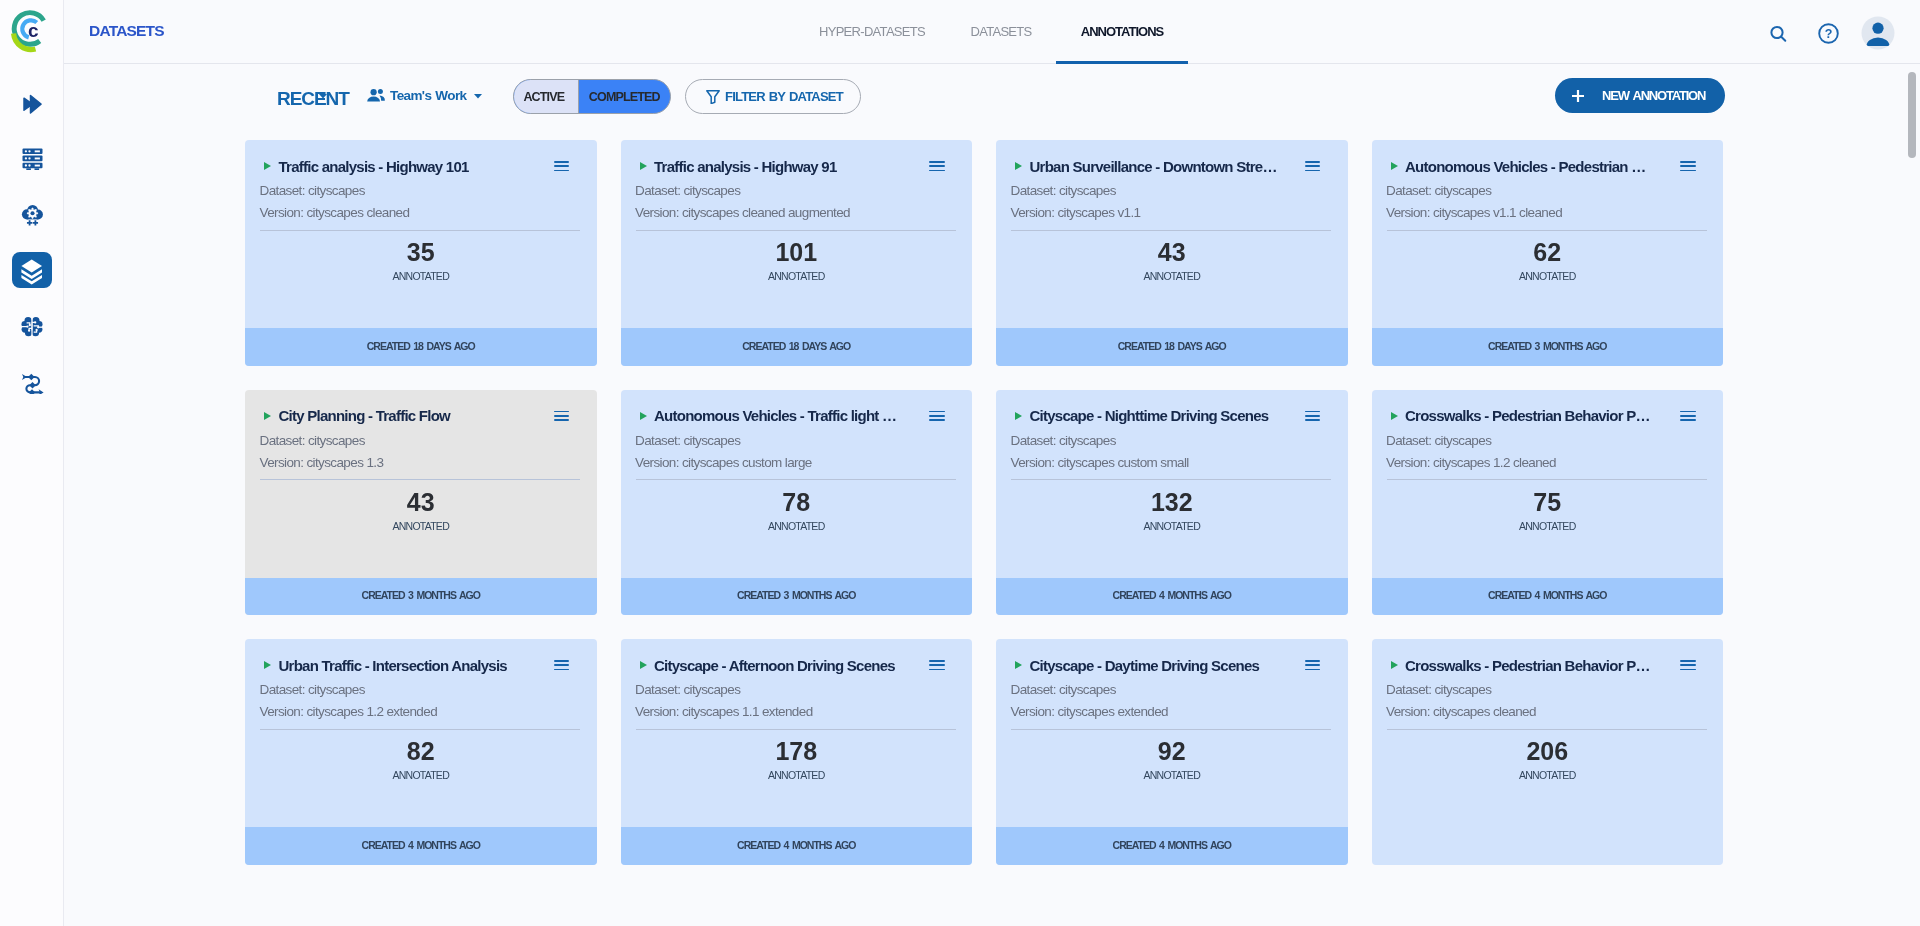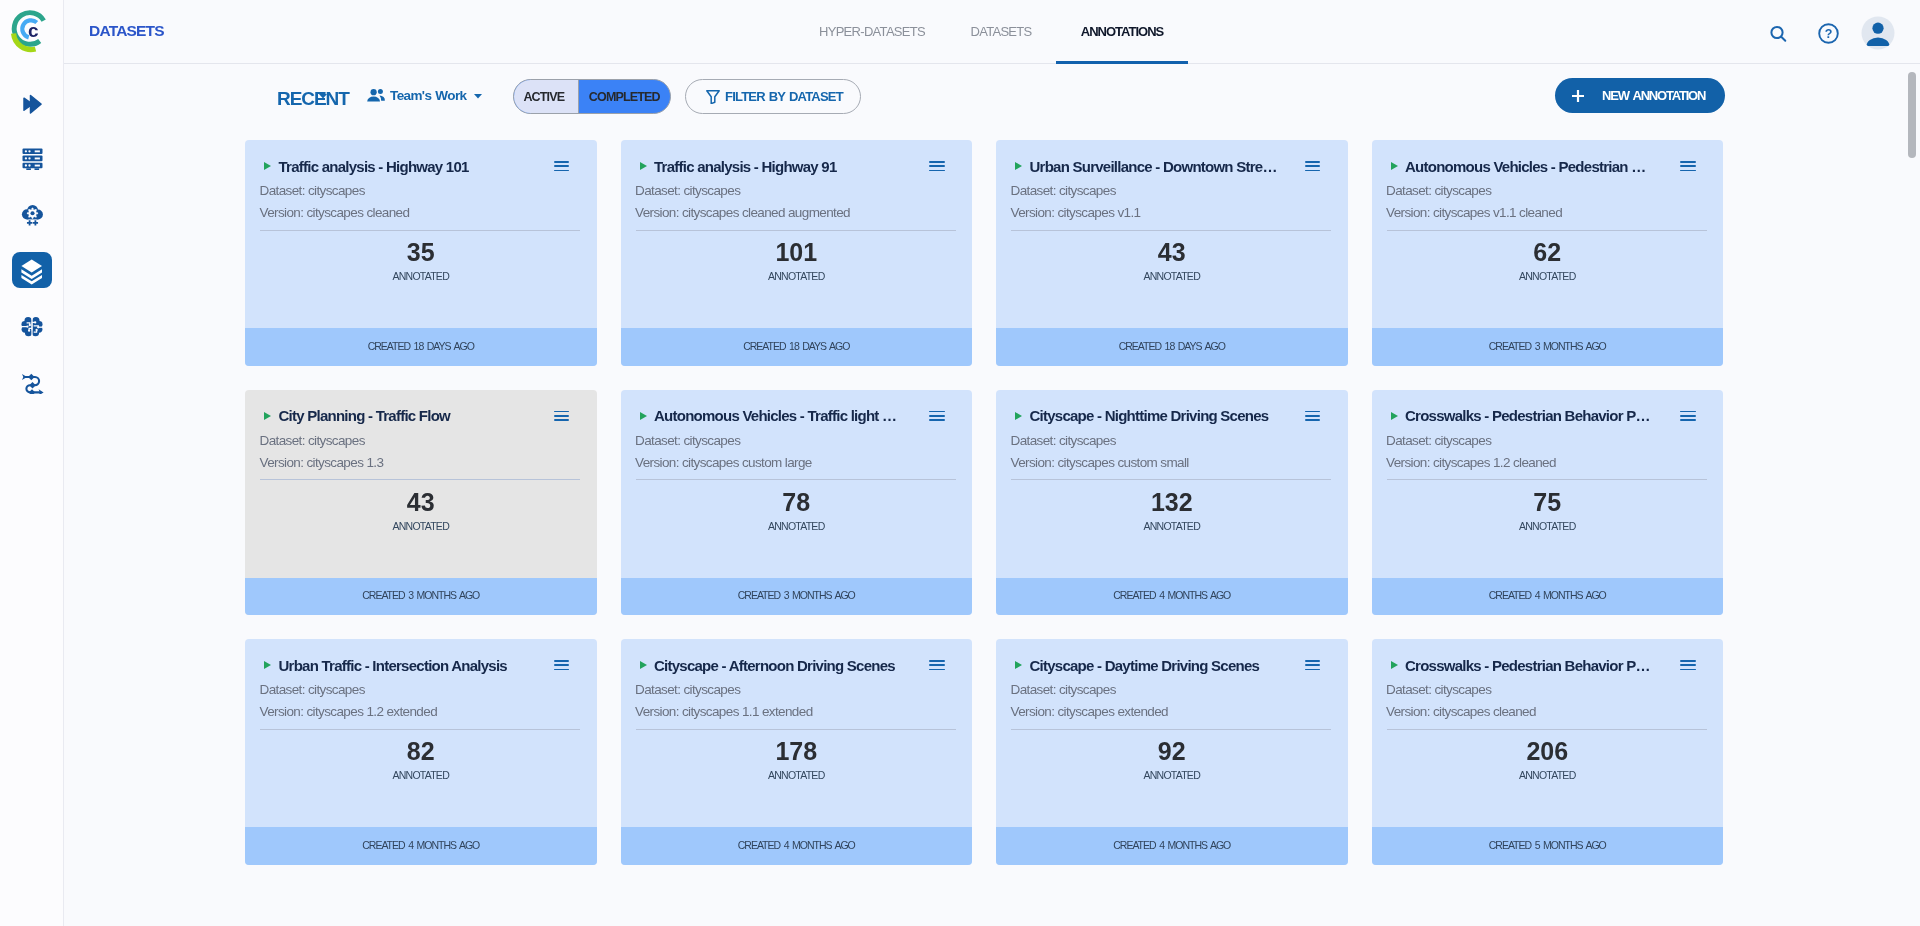--- a/index.html
+++ b/index.html
@@ -55,21 +55,21 @@
   letter-spacing:-0.62px; line-height:1; white-space:nowrap; }
 .m1 { top:44px; }
 .m2 { top:66.4px; }
 .divider { position:absolute; left:15px; right:16.5px; top:89.5px; height:1px; background:#b7c3d9; }
 .num { position:absolute; left:0; width:100%; top:100.2px; text-align:center;
   font-size:25px; font-weight:bold; color:#2b2e33; line-height:1; }
 .annot { position:absolute; left:0; width:100%; top:131.3px; text-align:center;
   font-size:10.5px; color:#33475e; letter-spacing:-0.75px; line-height:1; }
 .cfoot { position:absolute; left:0; bottom:0; width:100%; height:37.5px; background:#9fc8fc;
   display:flex; align-items:center; justify-content:center; }
-.cfoot span { position:relative; top:-1px; font-size:10.5px; font-weight:normal; color:#31445c; letter-spacing:-1.0px; word-spacing:1.6px; }
+.cfoot span { position:relative; top:-1px; font-size:10.5px; font-weight:bold; color:#31445c; letter-spacing:-1.0px; word-spacing:1.6px; }
 
 
 #sthumb { position:absolute; left:1908px; top:72px; width:8px; height:86px;
   border-radius:4px; background:#b4b7bd; }
 </style>
 </head>
 <body>
 
 <div id="header"></div>
 <div id="ptitle">DATASETS</div>
@@ -446,19 +446,16 @@
   <div class="menu">
         <i></i>
         <i></i>
         <i></i>
       </div>
   <div class="meta m1">Dataset: cityscapes</div>
   <div class="meta m2">Version: cityscapes cleaned</div>
   <div class="divider"></div>
   <div class="num">206</div>
   <div class="annot">ANNOTATED</div>
-  <div class="cfoot">
-        <span>CREATED 5 MONTHS AGO</span>
-      </div>
 </div>
 </div>
 
 <div id="sthumb"></div>
 
 </body></html>

